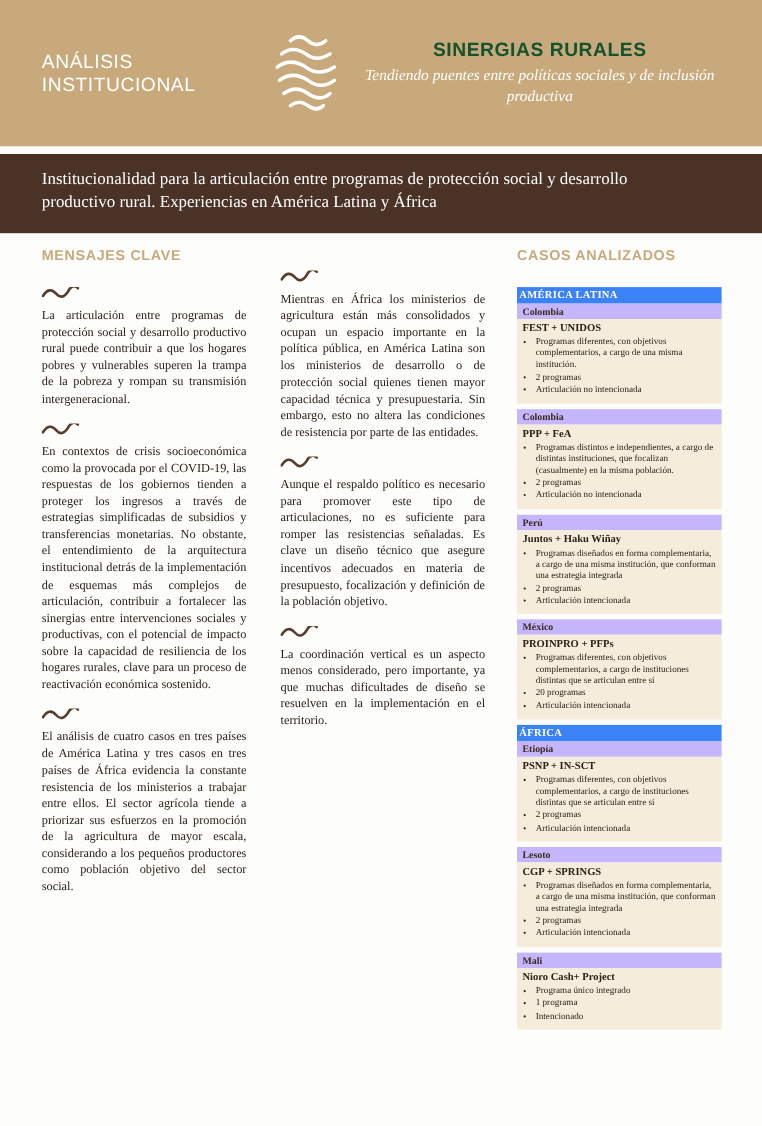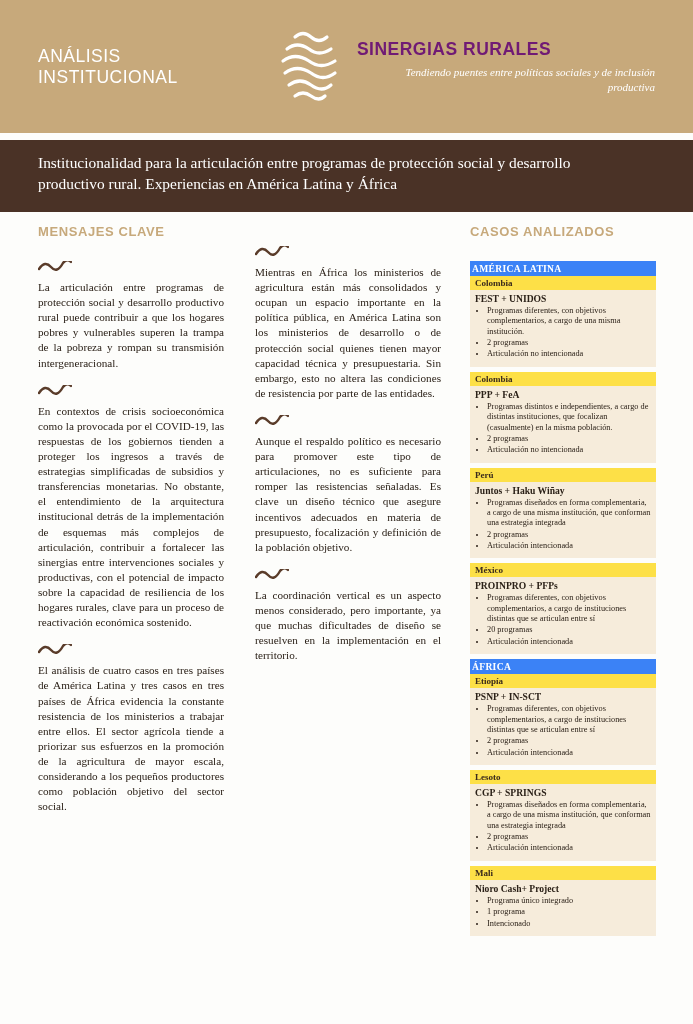--- a/index.html
+++ b/index.html
@@ -21,27 +21,27 @@
   }
   .header-left{
     font-family:"Liberation Sans", sans-serif;
     font-weight:normal;font-size:17.5px;letter-spacing:.5px;
     color:#ffffff;
   }
   .header-logo{width:92px;height:84px;position:relative;flex:0 0 auto;}
   .header-right{text-align:left;}
   .brand-title{
     font-family:"Liberation Sans", sans-serif;
-    font-weight:bold;font-size:17.5px;letter-spacing:.5px;color:#701a75;
-    text-align:left;
+    font-weight:bold;font-size:17.5px;letter-spacing:.5px;color:#14532d;
+    text-align:center;
   }
   .brand-sub{
     font-family:"Liberation Serif", serif;
-    font-style:italic;font-size:11px;color:#ffffff;line-height:1.35;
-    margin-top:5px;text-align:right;
+    font-style:italic;font-size:14px;color:#ffffff;line-height:1.35;
+    margin-top:5px;text-align:center;
   }
 
   
   .titleband{
     position:absolute;left:0;top:140px;width:693px;height:72px;
     background:#4a3226;
     box-sizing:border-box;padding:12px 58px 0 38px;
   }
   .titleband .t{
     color:#ffffff;font-size:15.4px;line-height:1.38;
@@ -74,21 +74,21 @@
 
   
   .cases{margin-top:22px;width:186px;}
   .band{
     background:#3b82f6;color:#ffffff;
     font-family:"Liberation Serif", serif;font-weight:bold;
     font-size:9.6px;letter-spacing:.3px;
     padding:2px 2px;box-sizing:border-box;
   }
   .country{
-    background:#fde047;color:#3a2a1c;
+    background:#c4b5fd;color:#3a2a1c;
     font-family:"Liberation Serif", serif;font-weight:bold;
     font-size:9px;padding:2px 5px;box-sizing:border-box;
   }
   .case-box{
     background:#f6ecdb;padding:3px 5px 6px 5px;box-sizing:border-box;
   }
   .case-name{
     font-weight:bold;font-size:9.6px;color:#2b2118;margin-bottom:2px;
   }
   .case-box ul{margin:0;padding-left:12px;}

